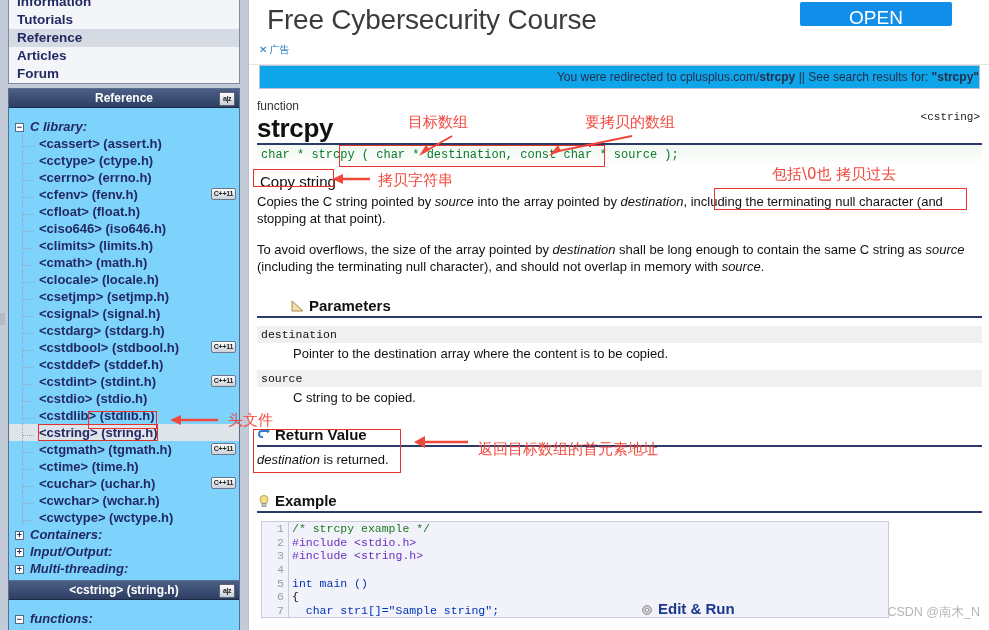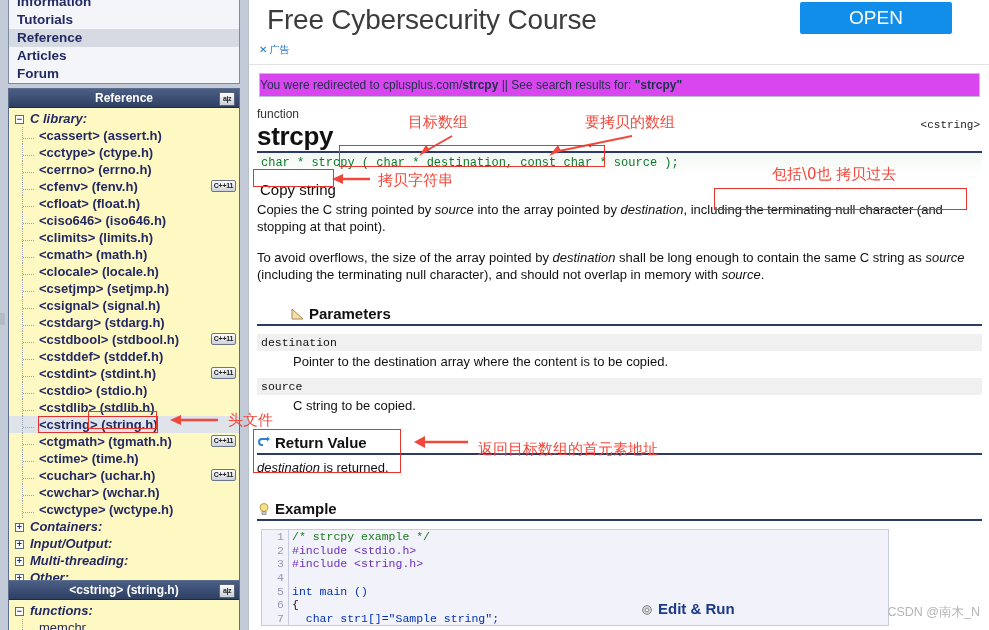--- a/index.html
+++ b/index.html
@@ -46,21 +46,21 @@
     position:relative;
     border-bottom:1px solid #1e2b47;
   }
   .panel-head .az{
     position:absolute;right:4px;top:3px;width:14px;height:12px;
     background:linear-gradient(#fdfdfd,#c9ced8);
     border:1px solid #5b6479;border-radius:1px;
     font-size:7px;color:#222;line-height:12px;text-align:center;
     font-weight:bold;letter-spacing:-0.5px;
   }
-  .tree{padding:2px 0 3px 0;background:#fef9c3;}
+  .tree{padding:10px 0 3px 0;background:#7dd3fc;}
   .tnode{
     font-size:13px;line-height:17px;position:relative;
     white-space:nowrap;cursor:pointer;
   }
   .tnode.grp{
     font-style:italic;font-weight:bold;color:#232a63;padding-left:6px;
   }
   .tnode.leaf{
     font-weight:bold;color:#232a63;padding-left:30px;
   }
@@ -110,34 +110,34 @@
   .ad{
     position:relative;height:64px;border-bottom:1px solid #e3e3e3;
     background:#fff;
   }
   .ad-title{
     position:absolute;left:18px;top:4px;
     font-size:28px;color:#3c3c3c;font-weight:normal;
     letter-spacing:-0.2px;
   }
   .ad-open{
-    position:absolute;right:38px;top:2px;width:152px;height:32px;
+    position:absolute;right:38px;top:2px;width:152px;height:24px;
     background:#108ee9;color:#fff;text-align:center;line-height:32px;
     font-size:19px;border-radius:2px;cursor:pointer;
   }
   .ad-label{
     position:absolute;left:10px;top:43px;font-size:10px;color:#1a73c8;
   }
   .ad-label .x{color:#1a73c8;margin-right:2px;}
 
   .redirect{
-    margin:8px 10px 0 10px;
+    margin:0 10px 0 10px;
     border:1px solid #b8c2d4;
-    background:#d946ef;
-    text-align:left;font-size:12px;color:#22304f;
+    background:#0ea5e9;
+    text-align:right;font-size:12px;color:#22304f;
     padding:4px 0;
   }
   .redirect b{font-weight:bold;}
 
   .fn-head{
     position:relative;margin:10px 8px 0 8px;
   }
   .fn-kind{font-size:12px;color:#333;line-height:14px;}
   .fn-name{
     font-size:26px;font-weight:bold;color:#111;letter-spacing:-0.3px;

